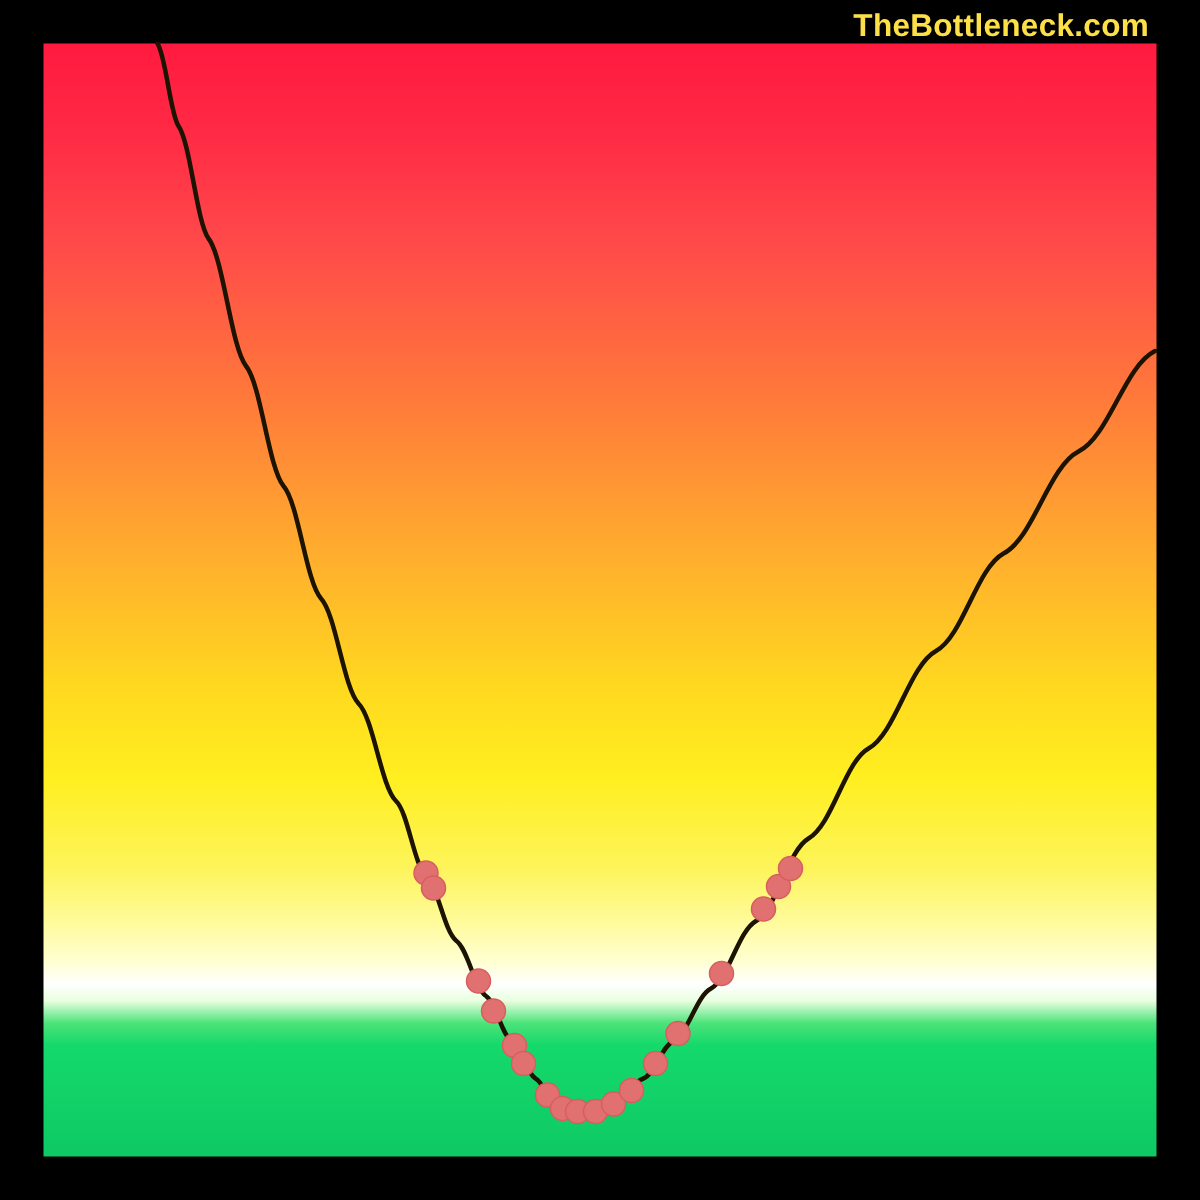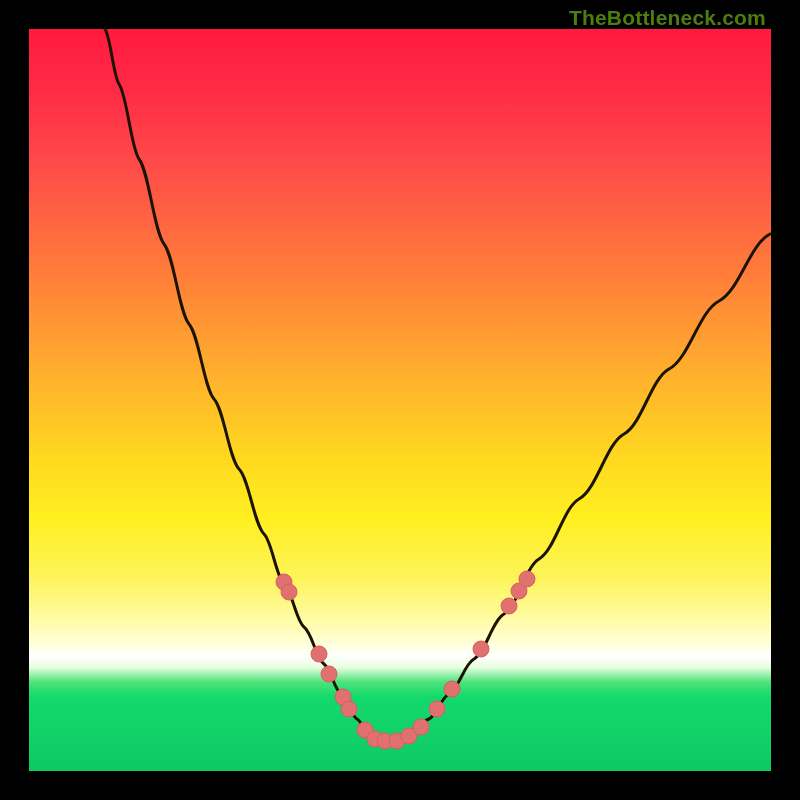--- a/index.html
+++ b/index.html
@@ -39,21 +39,21 @@
       #4de37a 88%,
       #14d96b 90%,
       #0fc964 100%);
   }
   .watermark {
     position: absolute;
     top: 6px;
     right: 34px;
     font-size: 21px;
     font-weight: 600;
-    color: #4d7c0f;
+    color: #fde047;
     letter-spacing: 0.2px;
     user-select: none;
   }
   svg.curve {
     position: absolute;
     left: 0;
     top: 0;
     width: 742px;
     height: 742px;
     overflow: visible;

